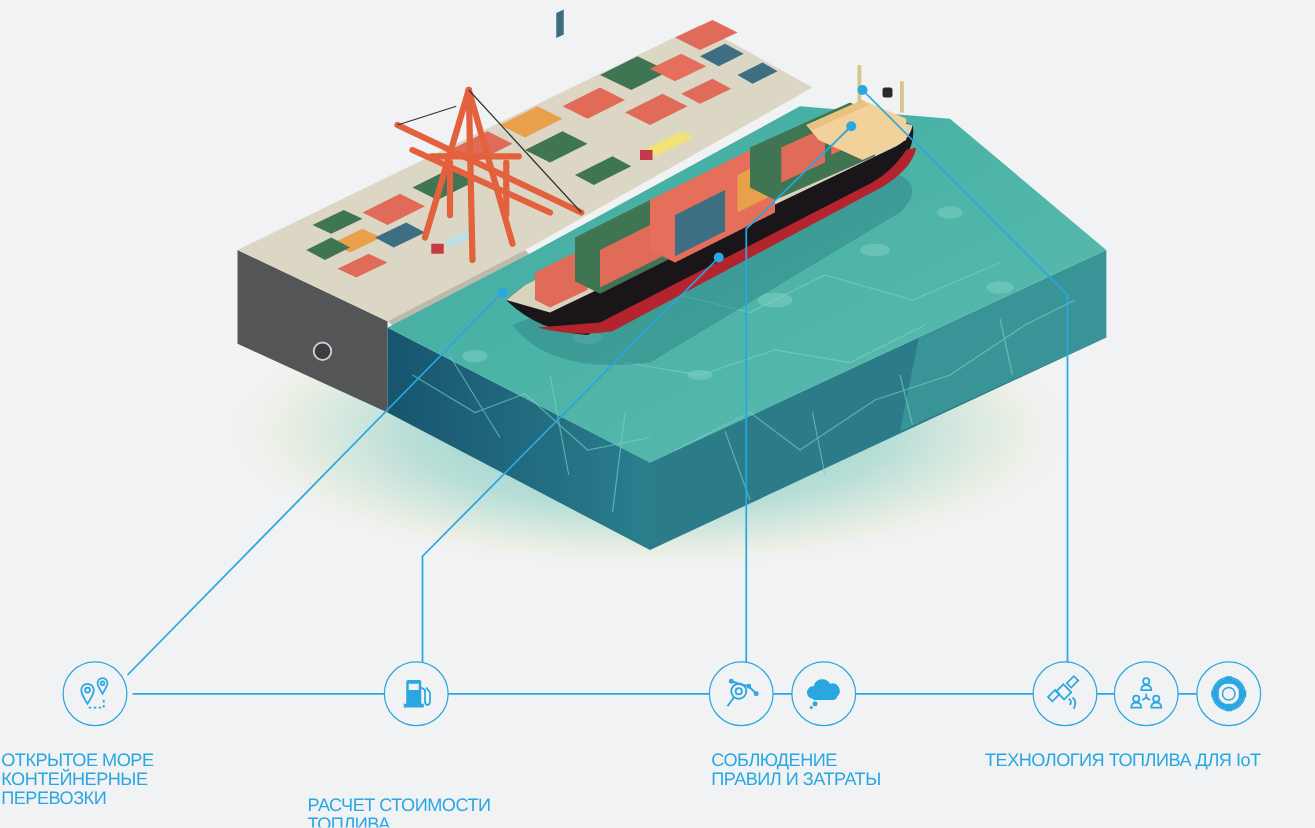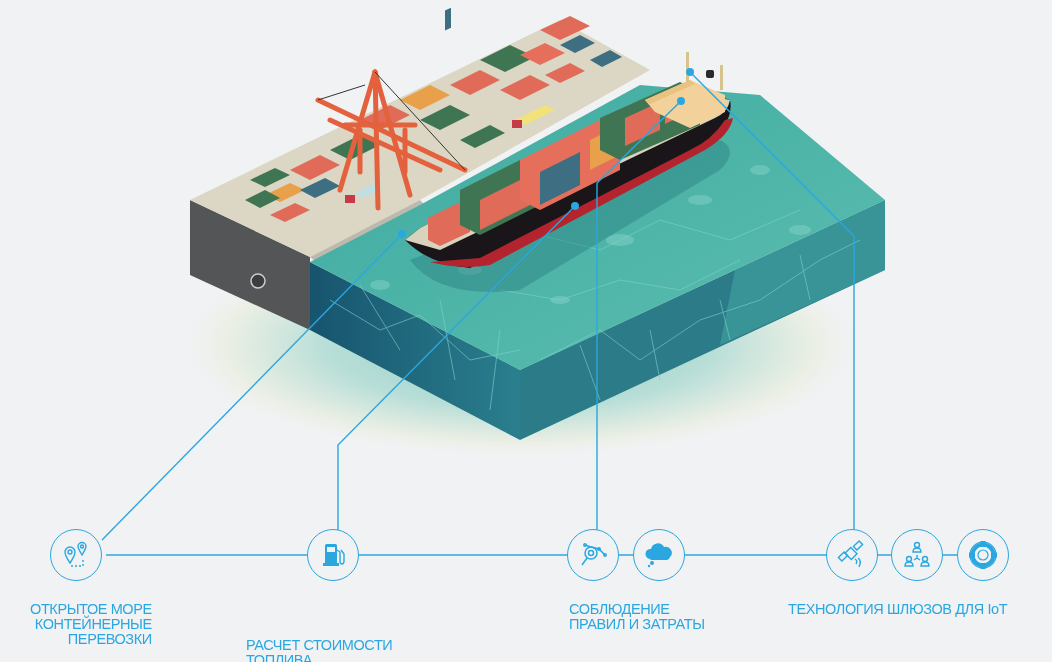--- a/index.html
+++ b/index.html
@@ -244,31 +244,31 @@
     <circle cx="18" cy="18" r="13" fill="none" stroke="#2aa7e0" stroke-width="1.2"></circle>
     <circle cx="18" cy="18" r="10.5" fill="none" stroke="#2aa7e0" stroke-width="4"></circle>
     <circle cx="18" cy="18" r="5" fill="none" stroke="#2aa7e0" stroke-width="1.2"></circle>
     <rect x="15.5" y="4" width="5" height="6" fill="#2aa7e0"></rect>
     <rect x="15.5" y="26" width="5" height="6" fill="#2aa7e0"></rect>
     <rect x="4" y="15.5" width="6" height="5" fill="#2aa7e0"></rect>
     <rect x="26" y="15.5" width="6" height="5" fill="#2aa7e0"></rect>
   </svg>
 </div>
 
-<div class="label" style="left:30px;top:602px;text-align:right;">
+<div class="label" style="left:1px;top:602px;">
   <span>ОТКРЫТОЕ МОРЕ</span>
   <span>КОНТЕЙНЕРНЫЕ</span>
   <span>ПЕРЕВОЗКИ</span>
 </div>
 
 <div class="label" style="left:246px;top:602px;margin-top:36px;">
   <span>РАСЧЕТ СТОИМОСТИ</span>
   <span>ТОПЛИВА</span>
 </div>
 
 <div class="label" style="left:569px;top:602px;">
   <span>СОБЛЮДЕНИЕ</span>
   <span>ПРАВИЛ И ЗАТРАТЫ</span>
 </div>
 
 <div class="label" style="left:788px;top:602px;text-transform:none;">
-  <span>ТЕХНОЛОГИЯ ШЛЮЗОВ ДЛЯ IoT</span>
+  <span>ТЕХНОЛОГИЯ ТОПЛИВА ДЛЯ IoT</span>
 </div>
 
 </body></html>

